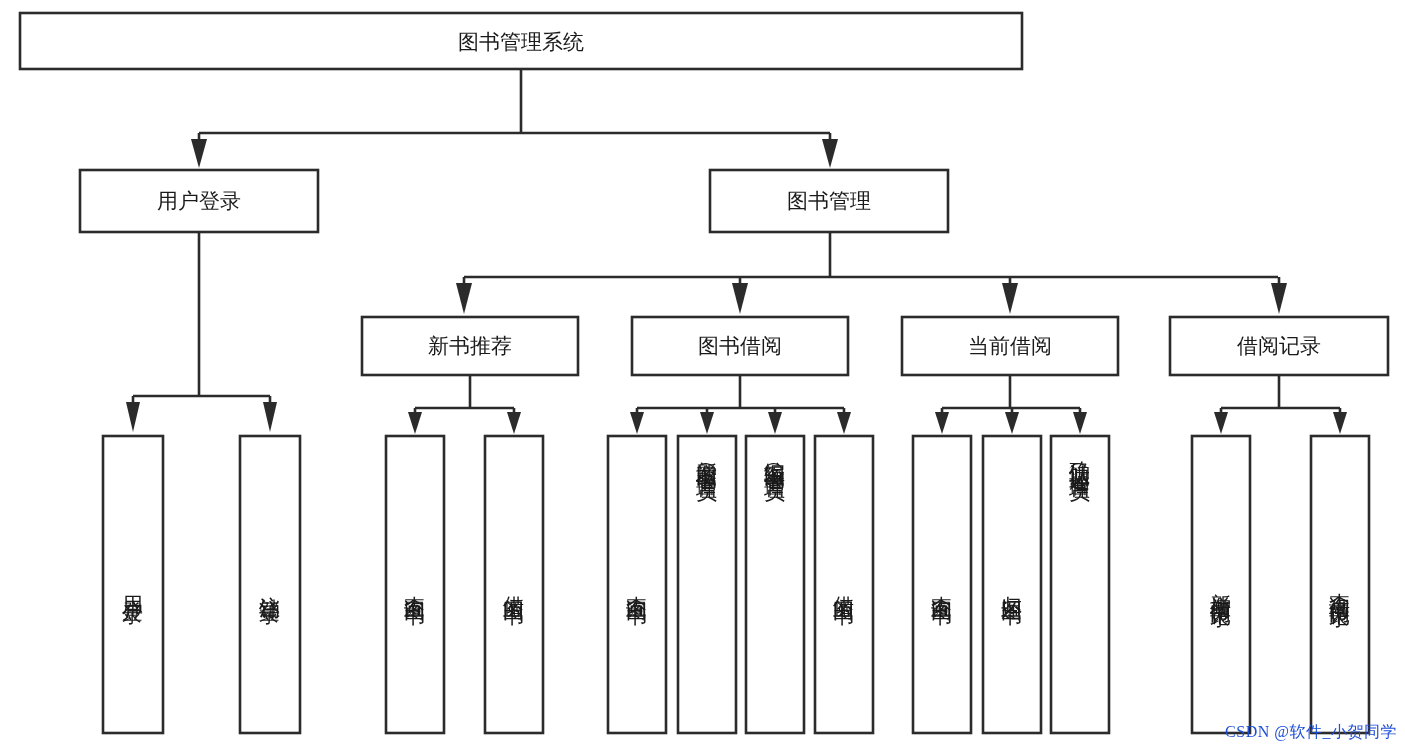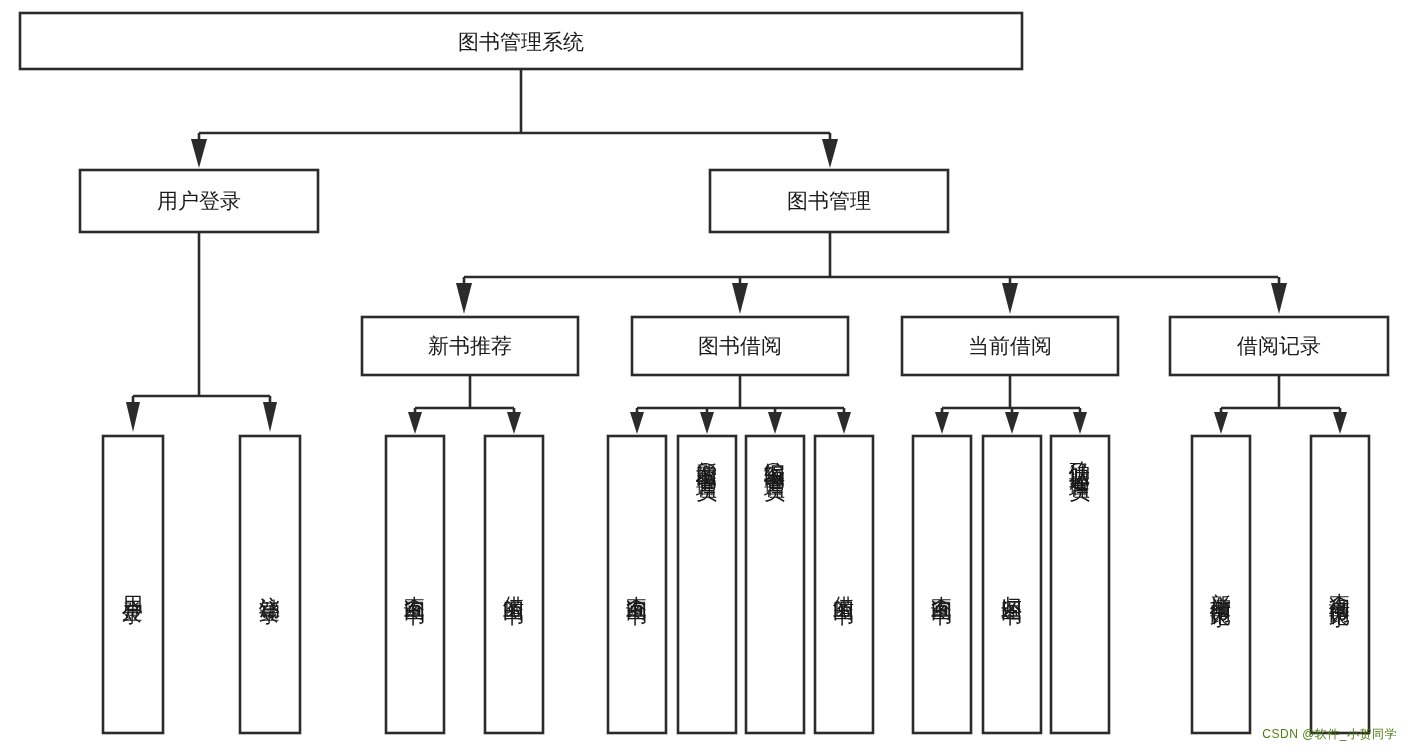--- a/index.html
+++ b/index.html
@@ -63,23 +63,23 @@
     position: absolute;
     display: flex;
     align-items: center;
     justify-content: center;
     pointer-events: none;
   }
   #watermark {
     position: absolute;
     right: 8px;
     bottom: 4px;
-    font-family: Liberation Sans, sans-serif;
-    font-size: 12px;
-    color: #4d7c0f;
+    font-family: Liberation Serif, serif;
+    font-size: 16px;
+    color: #1d4ed8;
     white-space: nowrap;
     letter-spacing: 0.5px;
   }
 </style>
 </head>
 <body>
 
 <div id="diagram-root">
 
   <svg id="flowchart" viewBox="0 0 1405 747">

